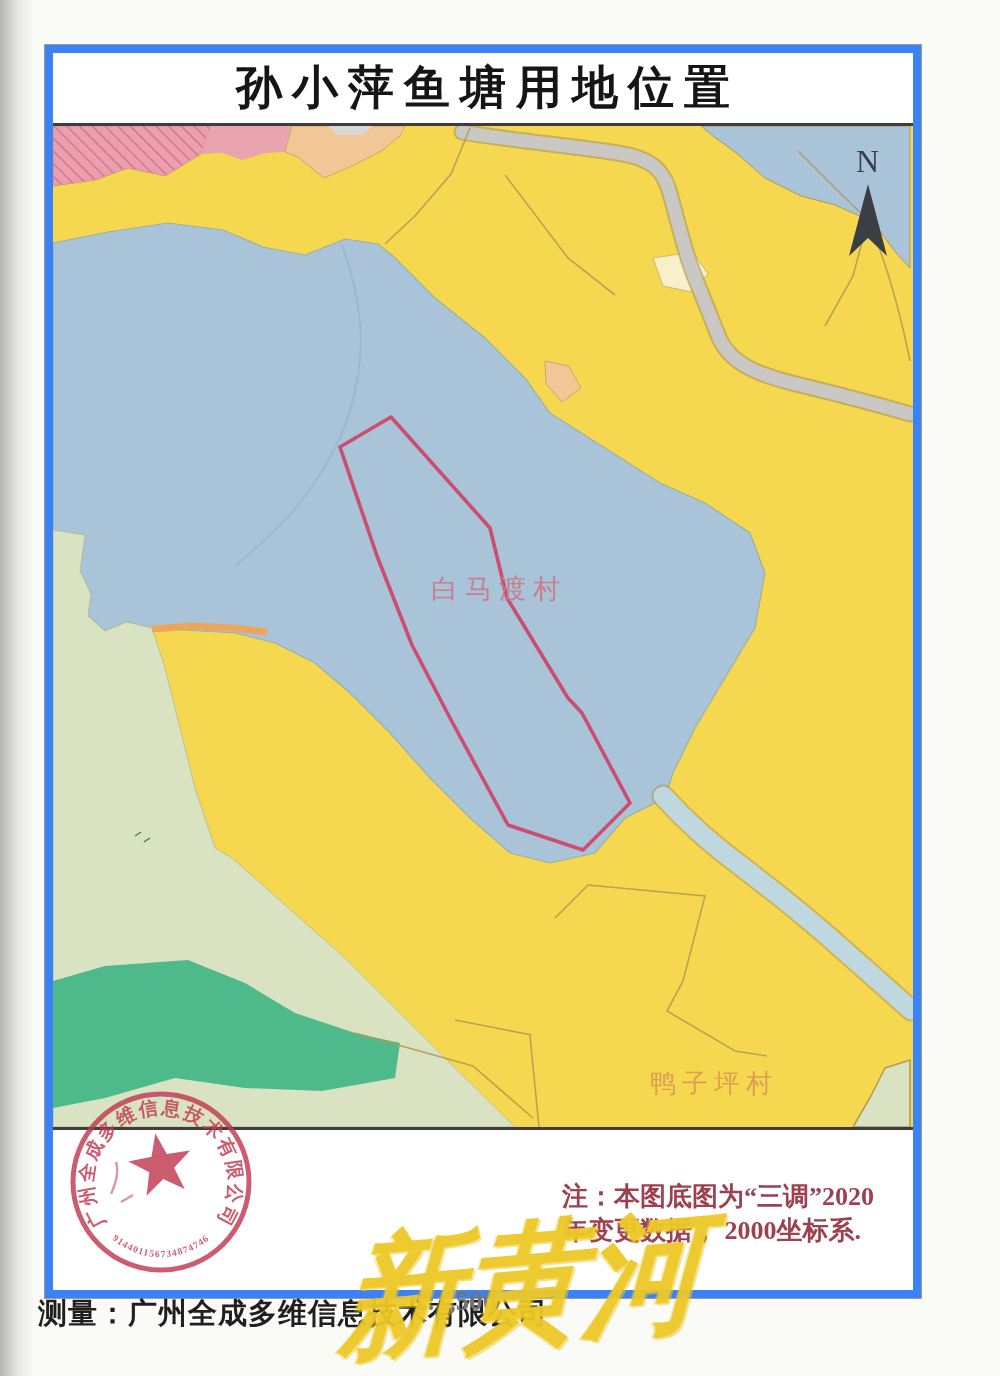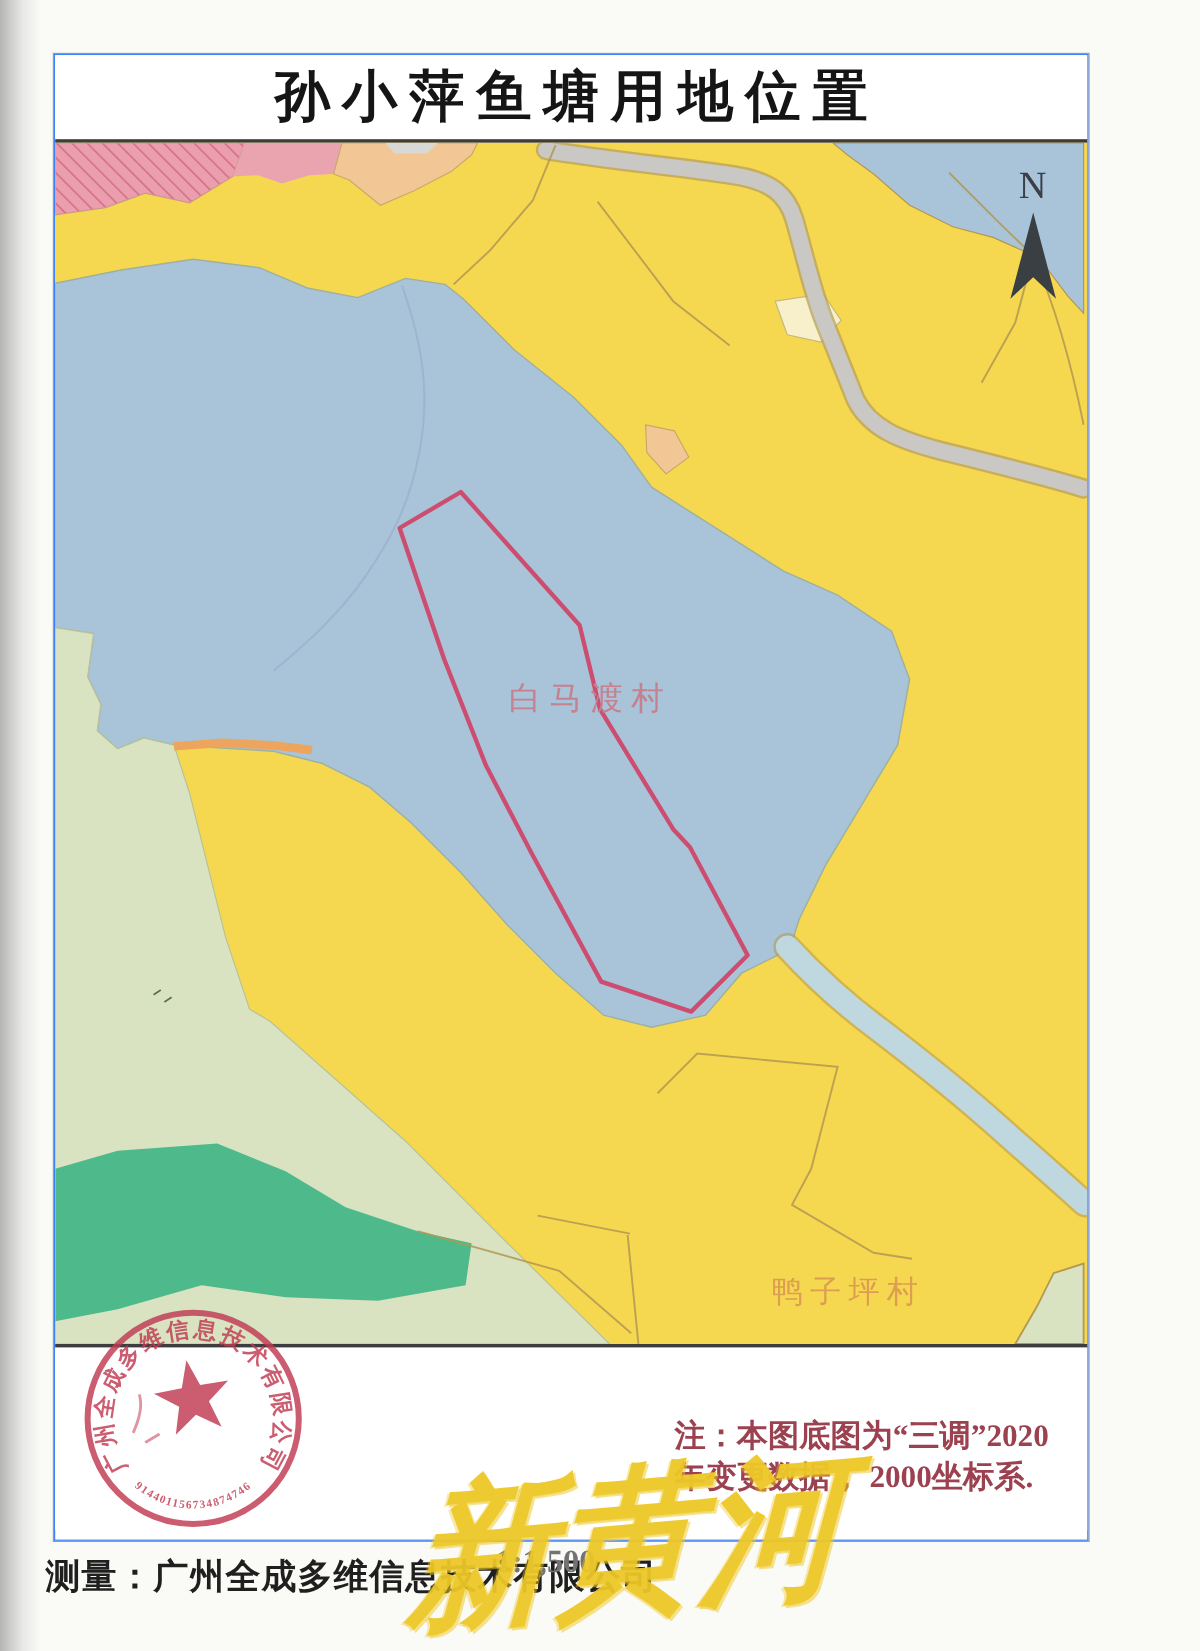--- a/index.html
+++ b/index.html
@@ -7,21 +7,21 @@
     width:1000px;height:1376px;position:relative;overflow:hidden;
     background:#fafaf7;
     font-family:"Liberation Serif","DejaVu Serif",serif;
   }
   .scan-shadow-left{
     position:absolute;left:0;top:0;width:34px;height:1376px;z-index:8;pointer-events:none;
     background:linear-gradient(to right,rgba(70,70,72,.38),rgba(120,120,122,.14) 55%,rgba(0,0,0,0));
   }
   .frame{
     position:absolute;left:45px;top:45px;width:860px;height:1237px;
-    border:1px solid #3b82f6;background:#ffffff;
+    border:8px solid #3b82f6;background:#ffffff;
     box-shadow:0 0 0 1px #9a9a98;
   }
   .titlebar{
     height:70px;border-bottom:3px solid #3d3d3f;background:#fff;
     display:flex;align-items:center;justify-content:center;
   }
   .page-title{
     font-size:46px;font-weight:700;color:#151515;letter-spacing:10px;
     white-space:nowrap;transform:translateX(5px);
   }

